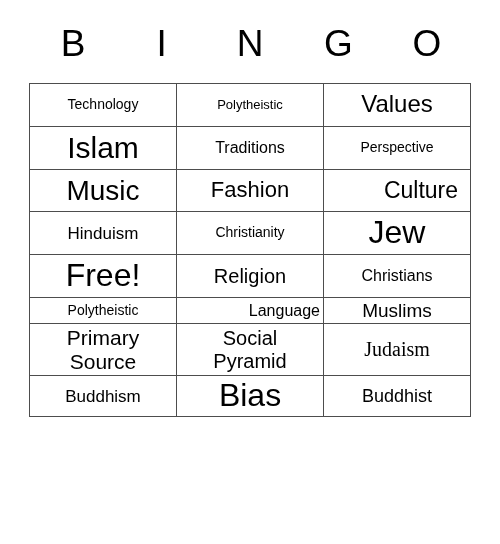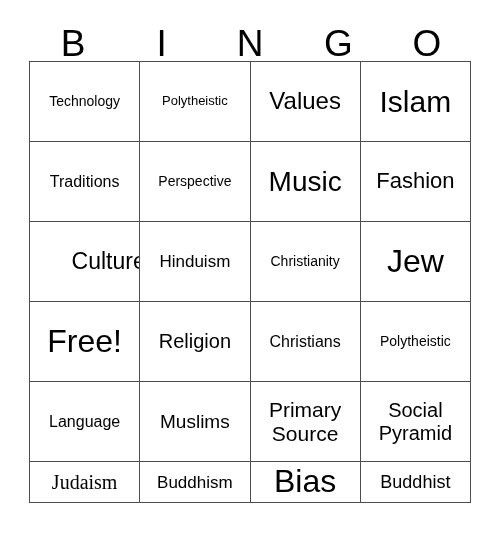--- a/index.html
+++ b/index.html
@@ -40,26 +40,26 @@
     font-weight: 400;
     color: #000;
     letter-spacing: 0;
     user-select: none;
   }
 
   
   #bingo-grid {
     position: absolute;
     left: 29px;
-    top: 61px;
+    top: 83px;
     width: 442px;
-    height: 442px;
+    height: 334px;
     box-sizing: border-box;
     display: grid;
-    grid-template-columns: repeat(4, 1fr);
+    grid-template-columns: repeat(3, 1fr);
     grid-template-rows: repeat(5, 1fr);
     border-top: 1px solid #4d4d4d;
     border-left: 1px solid #4d4d4d;
     background: #ffffff;
   }
   .bingo-cell {
     box-sizing: border-box;
     border-right: 1px solid #4d4d4d;
     border-bottom: 1px solid #4d4d4d;
     display: flex;
@@ -92,21 +92,21 @@
   .fs-8  { font-size: 23px; margin-left: 48px; }
   .fs-9  { font-size: 17px; }
 
   .fs-10 { font-size: 14px; }
   .fs-11 { font-size: 32px; }
   .fs-12 { font-size: 32px; }
   .fs-13 { font-size: 20px; }
   .fs-14 { font-size: 16px; }
 
   .fs-15 { font-size: 14px; }
-  .fs-16 { font-size: 16px; }
+  .fs-16 { font-size: 16px; text-align: right; }
   .fs-17 { font-size: 32px; }
   .fs-18 { font-size: 19px; }
   .fs-19 { font-size: 21px; }
 
   .fs-20 { font-size: 20px; }
   .fs-21 { font-size: 20px; font-family: Liberation Serif, serif; }
   .fs-22 { font-size: 17px; }
   .fs-23 { font-size: 32px; }
   .fs-24 { font-size: 18px; }
 </style>

